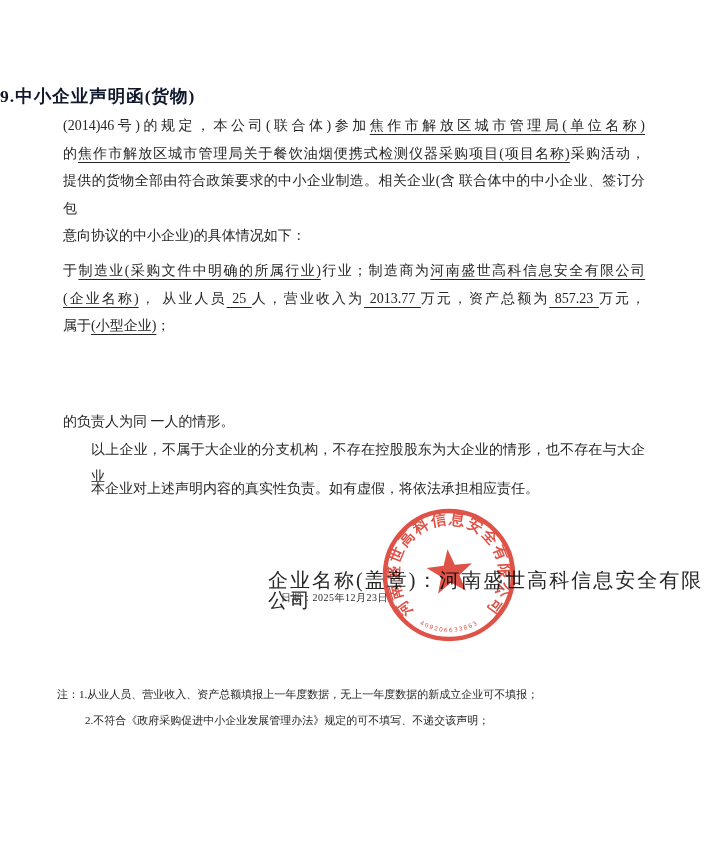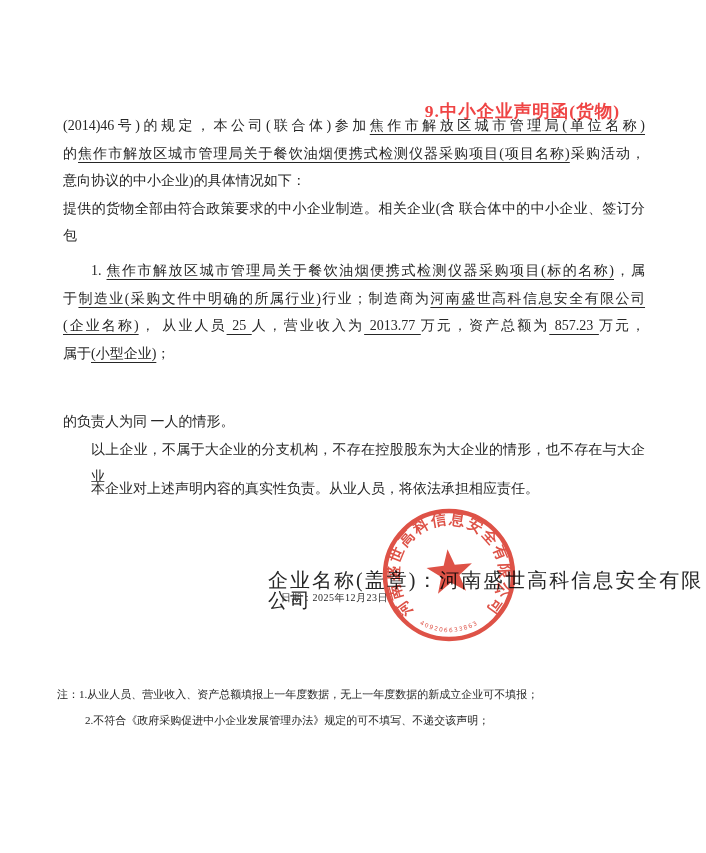--- a/index.html
+++ b/index.html
@@ -6,24 +6,23 @@
   .page{
     position:relative;
     width:706px;height:853px;
     background:#ffffff;
     font-family:"Liberation Serif","DejaVu Serif",serif;
     color:#262626;
     overflow:hidden;
   }
   .doc-title{
     position:absolute;top:84px;left:0;width:620px;
-    text-align:right;
+    text-align:left;
     font-size:17.5px;font-weight:700;letter-spacing:1px;
-    color:#ef4444;
-    margin-top:15px;
+    color:#0f172a;
   }
   .para{
     position:absolute;left:63px;width:582px;
     font-size:14px;line-height:27.5px;
   }
   .para .line{
     text-align:justify;
     text-align-last:justify;
     text-justify:inter-character;
     white-space:normal;
@@ -79,35 +78,34 @@
 </head>
 <body>
 
 <div class="page">
 
   <div class="doc-title">9.中小企业声明函(货物)</div>
 
   <div class="para" id="p1">
       <div class="line"><span>(2014)46号)的规定，本公司(联合体)参加</span><span class="u">焦作市解放区城市管理局(单位名称)</span></div>
       <div class="line"><span>的</span><span class="u">焦作市解放区城市管理局关于餐饮油烟便携式检测仪器采购项目(项目名称)</span><span>采购活动，</span></div>
+      <div class="line"><span>提供的货物全部由符合政策要求的中小企业制造。相关企业(含 联合体中的中小企业、签订分包</span></div>
       <div class="line last"><span>意向协议的中小企业)的具体情况如下：</span></div>
-      <div class="line"><span>提供的货物全部由符合政策要求的中小企业制造。相关企业(含 联合体中的中小企业、签订分包</span></div>
     </div>
   <div class="para" id="p2">
-      <div class="line first"><span>1. </span><span class="u">焦作市解放区城市管理局关于餐饮油烟便携式检测仪器采购项目(标的名称)</span><span>，属</span></div>
       <div class="line"><span>于</span><span class="u">制造业(采购文件中明确的所属行业)</span><span>行业；制造商为</span><span class="u">河南盛世高科信息安全有限公司</span></div>
       <div class="line"><span class="u">(企业名称)</span><span>， 从业人员</span><span class="u"> 25 </span><span>人，营业收入为</span><span class="u"> 2013.77 </span><span>万元，资产总额为</span><span class="u"> 857.23 </span><span>万元，</span></div>
       <div class="line last"><span>属于</span><span class="u">(小型企业)</span><span>；</span></div>
     </div>
   <div class="para" id="p3">
       <div class="line last"><span>的负责人为同 一人的情形。</span></div>
       <div class="line first"><span>以上企业，不属于大企业的分支机构，不存在控股股东为大企业的情形，也不存在与大企业</span></div>
     </div>
   <div class="para" id="p4">
-      <div class="line first last"><span>本企业对上述声明内容的真实性负责。从业人员，将依法承担相应责任。</span></div>
+      <div class="line first last"><span>本企业对上述声明内容的真实性负责。如有虚假，将依法承担相应责任。</span></div>
     </div>
 
   <div class="sig-company">企业名称(盖章)：河南盛世高科信息安全有限公司</div>
   <div class="sig-date">日期：2025年12月23日</div>
 
   <svg class="stamp" width="150" height="150" viewBox="0 0 150 150">
     <defs>
       <path id="sealArcTop" d="M 34.8 108.4 A 51 51 0 1 1 115.2 108.4" fill="none"></path>
       <path id="sealArcBottom" d="M 31.3 113.7 A 57 57 0 0 0 118.7 113.7" fill="none"></path>
     </defs>

